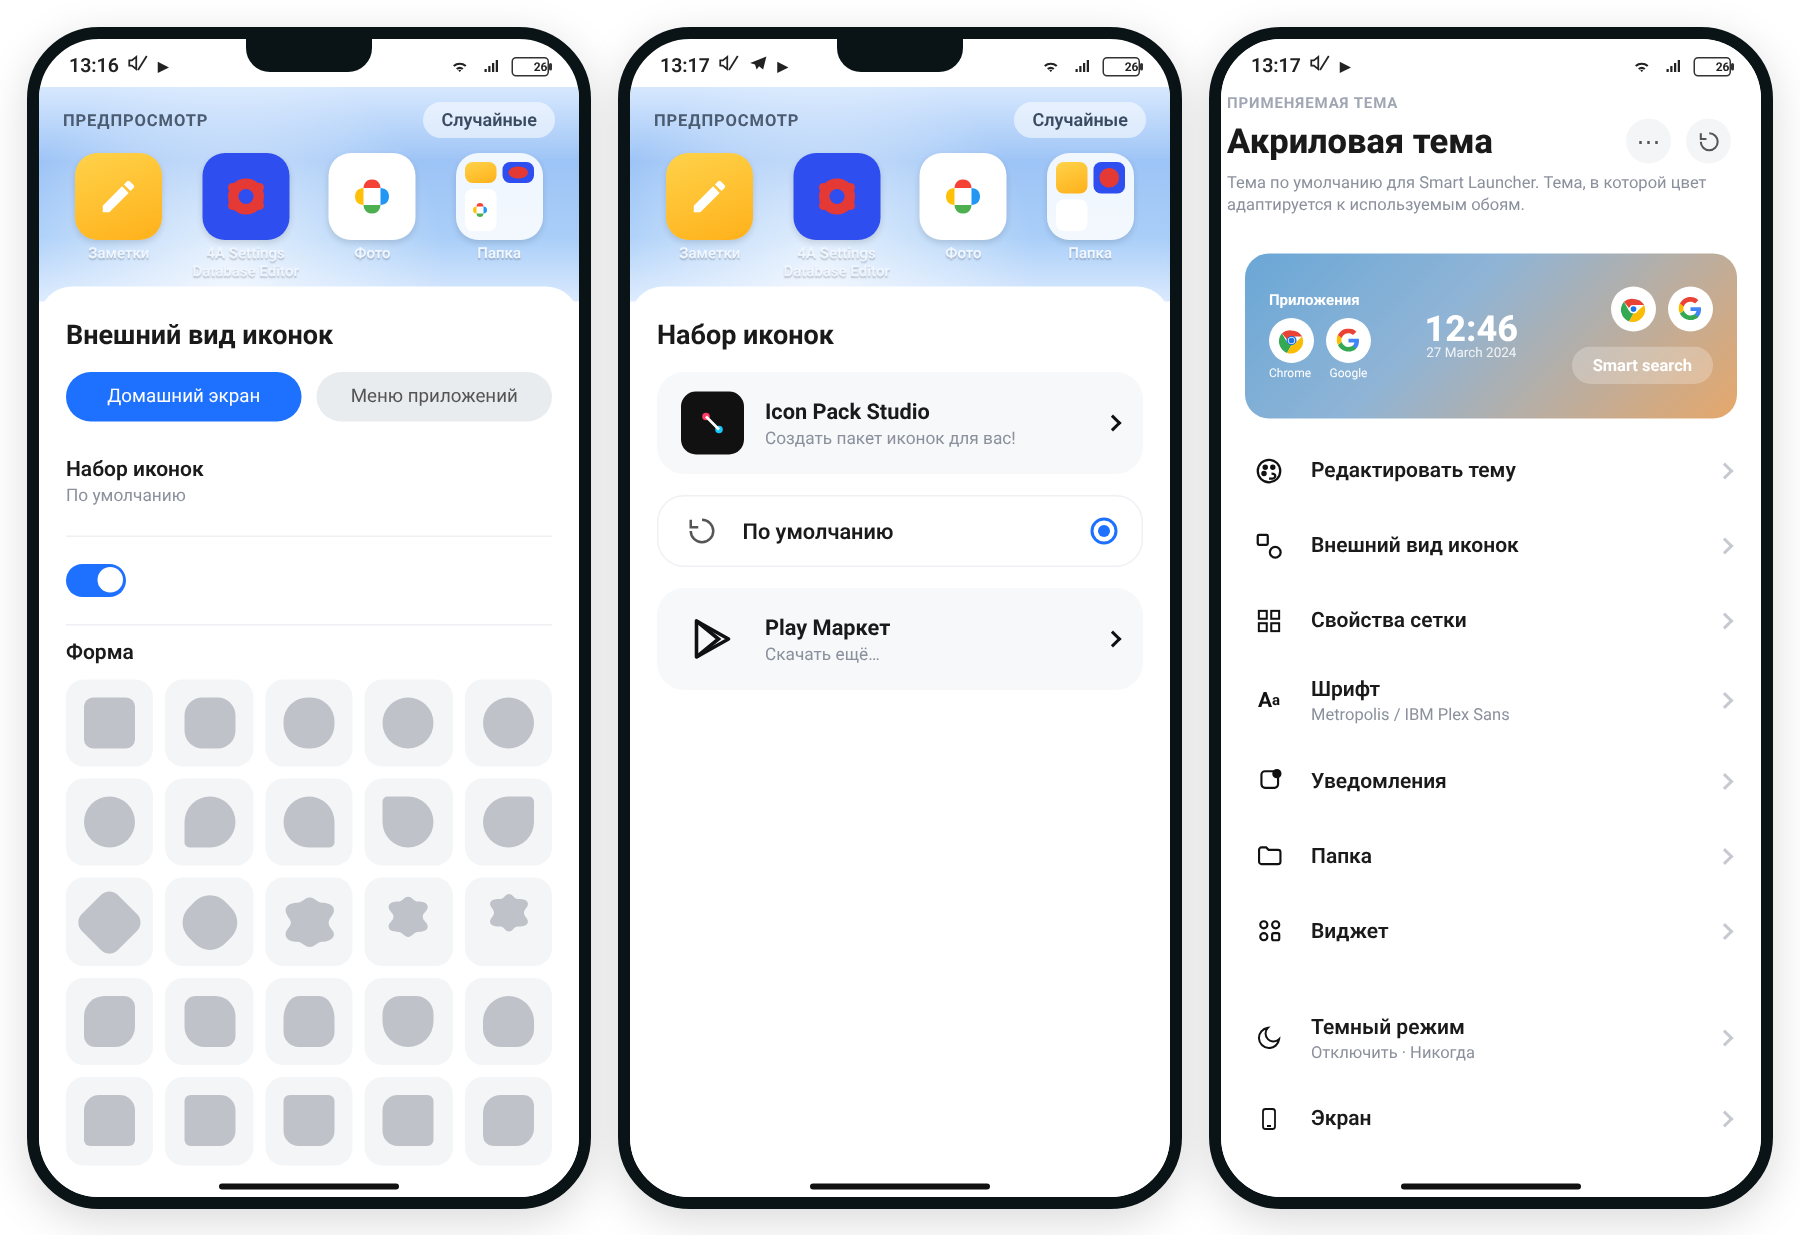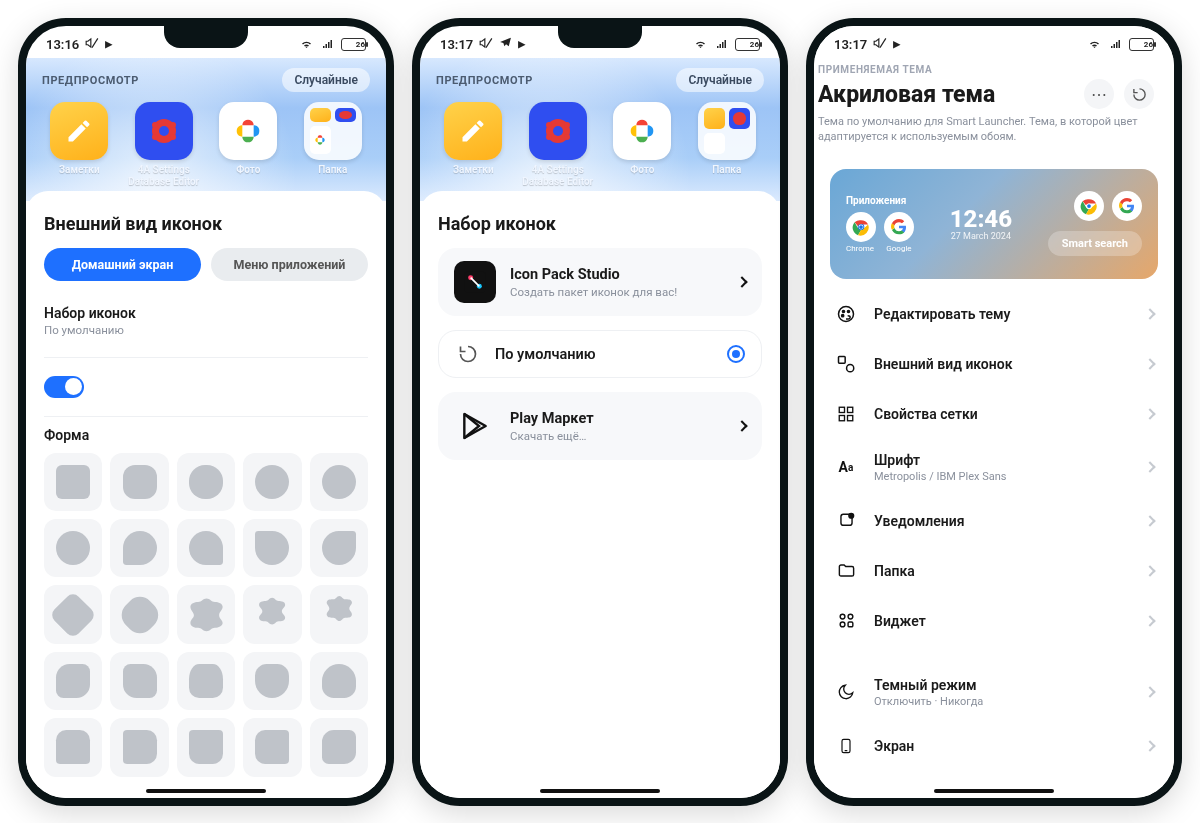--- a/index.html
+++ b/index.html
@@ -80,21 +80,21 @@
   .app-icon{width:58px;height:58px;border-radius:15px;display:flex;align-items:center;justify-content:center;margin:0 auto 4px;box-shadow:0 2px 4px rgba(0,0,0,0.12);}
   .app-label{font-size:10px;line-height:1.15;color:#f0f6ff;font-weight:600;text-shadow:0 1px 1px rgba(0,0,0,0.2);}
   
   .sheet{
     flex:1; background:#fff; border-top-left-radius:22px; border-top-right-radius:22px;
     margin-top:-10px; padding:18px 18px 30px 18px; overflow:hidden;
   }
   .sheet h2{font-size:18px;font-weight:700;margin:4px 0 14px 0;}
   .seg{display:flex;gap:10px;margin-bottom:16px;}
   .seg-btn{
-    flex:1;padding:9px 6px;border-radius:20px;text-align:center;font-size:12.5px;font-weight:700;
+    flex:1;padding:9px 6px;border-radius:20px;text-align:center;font-size:12.5px;font-weight:400;
     background:var(--pill-bg);color:#555;
   }
   .seg-btn.active{background:var(--accent-blue);color:#fff;}
   .list-item{padding:8px 0;}
   .li-title{font-size:14px;font-weight:600;}
   .li-sub{font-size:11.5px;color:var(--text-muted);margin-top:2px;line-height:1.35;}
   .divider{height:1px;background:#eef0f3;margin:10px 0;}
   .toggle{width:40px;height:22px;border-radius:11px;background:var(--accent-blue);position:relative;}
   .toggle::after{content:"";position:absolute;width:17px;height:17px;background:#fff;border-radius:50%;top:2.5px;right:2.5px;}
   .row{display:flex;align-items:center;justify-content:space-between;gap:10px;}

